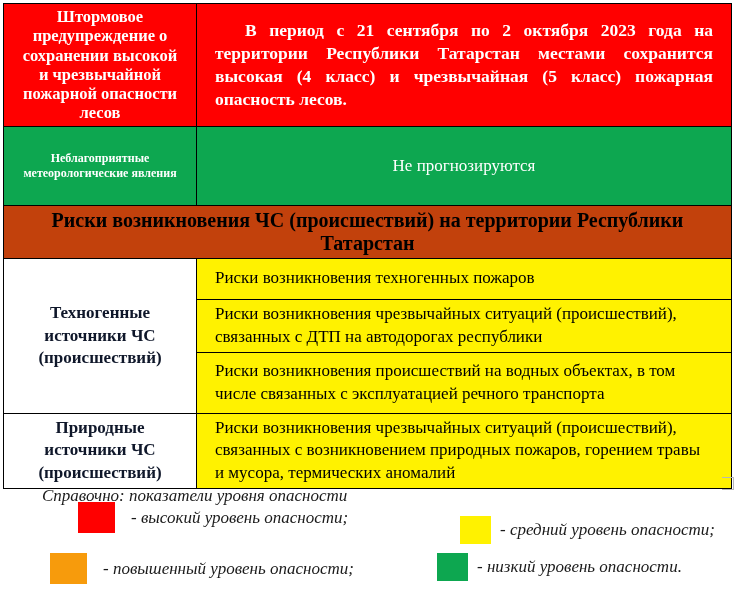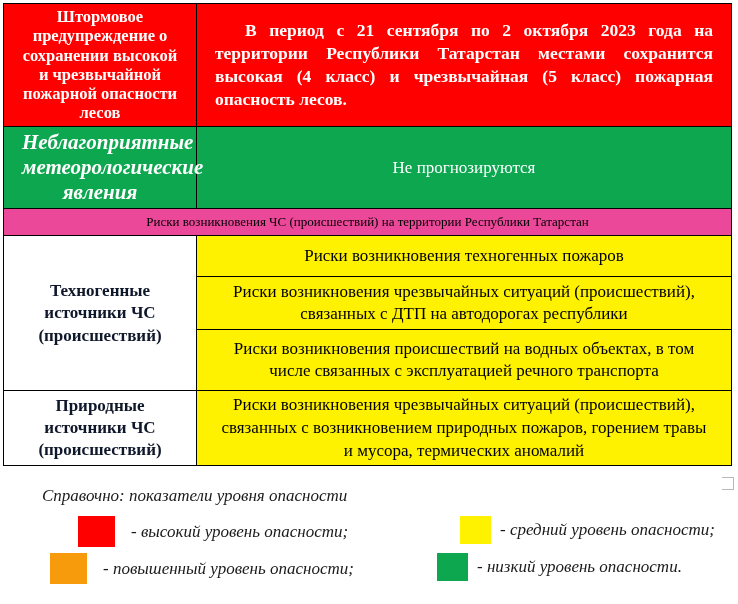--- a/index.html
+++ b/index.html
@@ -54,37 +54,36 @@
   }
 
   
   .cell-green {
     background: #0DA750;
     color: #FFFFFF;
   }
   .cell-green-label {
     text-align: center;
     font-weight: bold;
-    font-size: 21px;
+    font-size: 12px;
     line-height: 1.2;
     height: 72px;
-    font-style: italic;
   }
   .cell-green-body {
     text-align: center;
     font-weight: normal;
     font-size: 17px;
   }
 
   
   .cell-section-title {
-    background: #ec4899;
+    background: #c2410c;
     color: #000000;
-    font-weight: normal;
-    font-size: 13px;
+    font-weight: bold;
+    font-size: 20px;
     text-align: center;
     height: 20px;
     padding: 1px 6px;
   }
 
   
   .cell-source-label {
     background: #FFFFFF;
     color: #0f172a;
     font-weight: bold;
@@ -92,21 +91,20 @@
     line-height: 1.32;
     text-align: center;
   }
 
   
   .cell-yellow {
     background: #FFF200;
     color: #000000;
     font-size: 17px;
     line-height: 1.33;
-    text-align: center;
     padding: 6px 8px;
   }
   .risk-1 { height: 34px; }
   .risk-2 { height: 46px; }
   .risk-3 { height: 54px; }
   .risk-4 { height: 62px; }
 
   
   .legend {
     position: absolute;
@@ -121,21 +119,21 @@
     font-style: italic;
     font-size: 17px;
     color: #1a1a1a;
     white-space: nowrap;
   }
   .legend-row {
     position: absolute;
     display: flex;
     align-items: center;
   }
-  .legend-row.r1 { left: 50px;  top: 30px; padding-left: 28px; }
+  .legend-row.r1 { left: 50px;  top: 16px; padding-left: 28px; }
   .legend-row.r2 { left: 50px;  top: 67px; text-align: center; }
   .legend-row.r3 { left: 437px; top: 30px; margin-left: 23px; }
   .legend-row.r4 { left: 437px; top: 67px; }
 
   .swatch {
     width: 37px;
     height: 31px;
     flex: 0 0 auto;
   }
   .swatch.small { width: 31px; height: 28px; }

